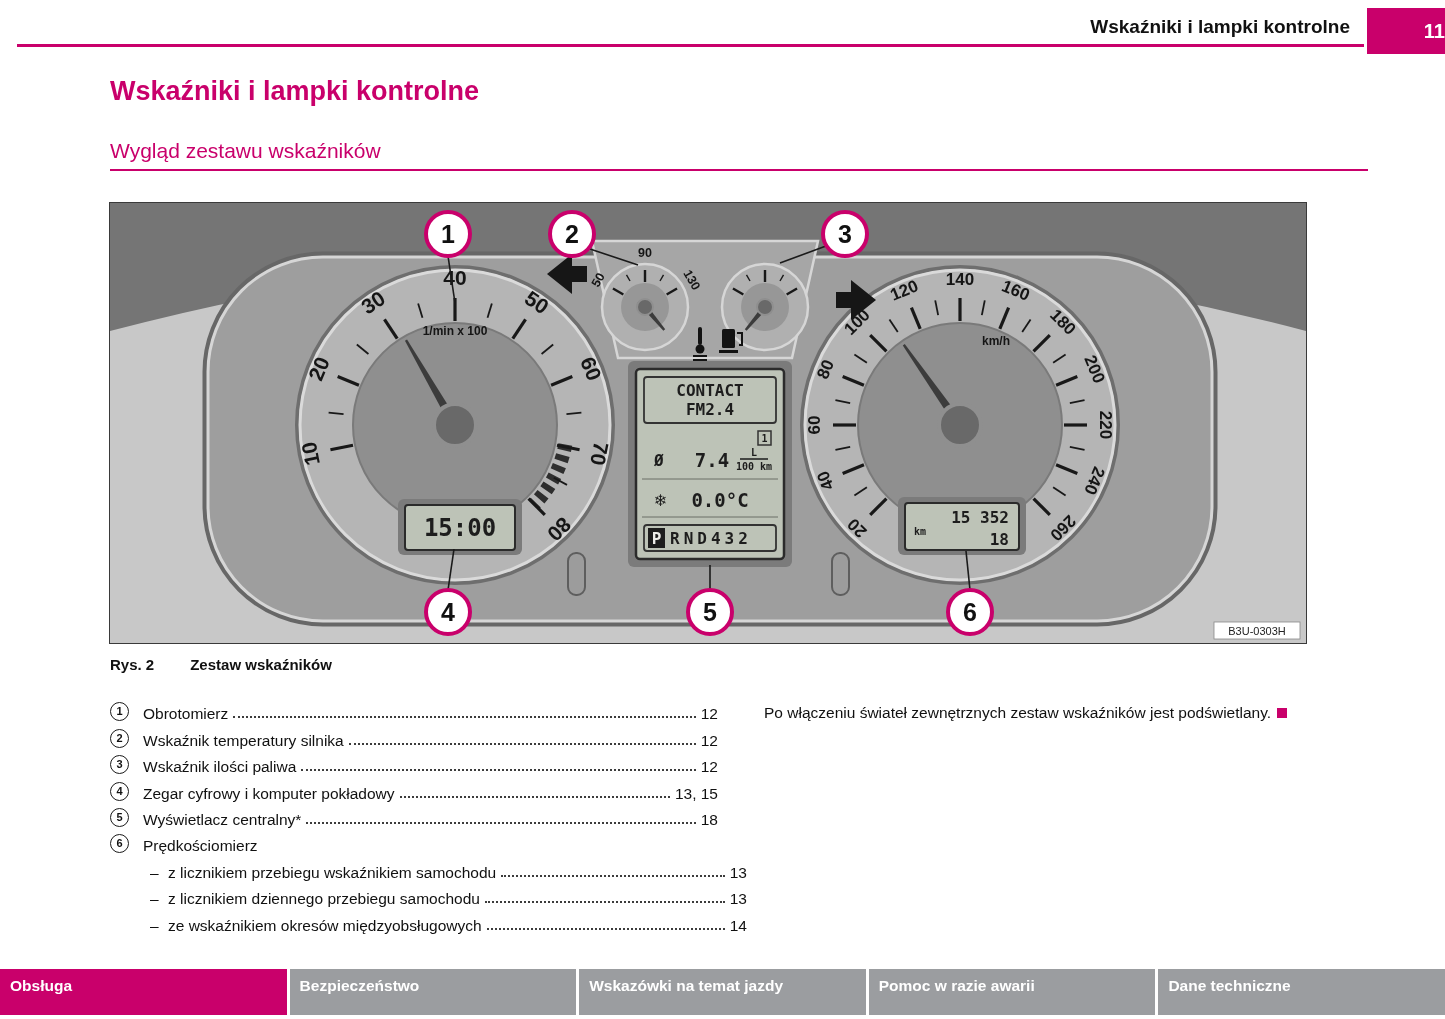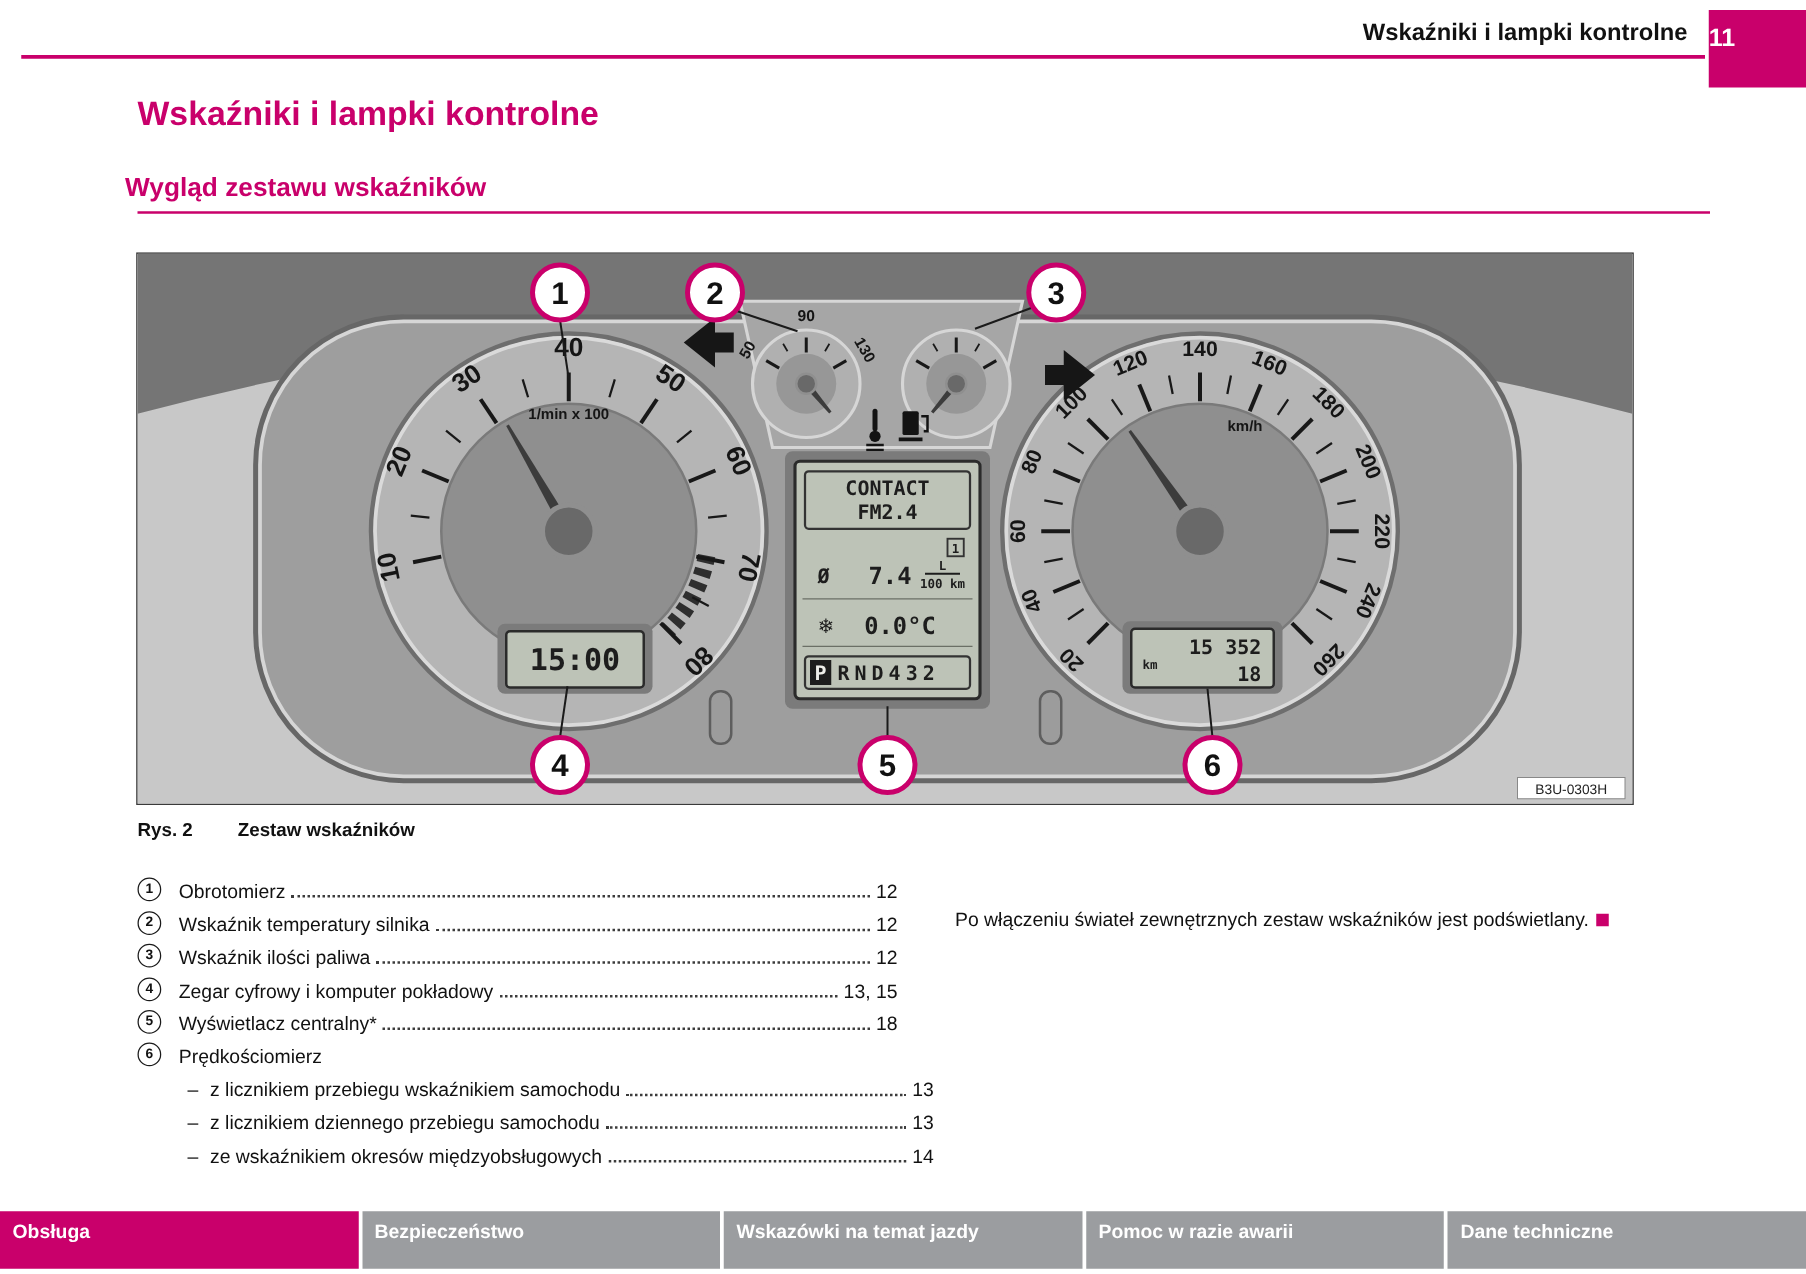--- a/index.html
+++ b/index.html
@@ -2,35 +2,35 @@
 <html style="--accent: #c9006b; --footer-gray: #9b9da0;"><head>
 <meta charset="utf-8">
 <style>
 :root{--accent:#c9006b;--footer-gray:#9b9da0;}
 *{box-sizing:border-box;}
 body{margin:0;background:#fff;}
 .page{position:relative;width:1445px;height:1019px;font-family:"Liberation Sans",sans-serif;color:#111;overflow:hidden;background:#fff;}
 .abs{position:absolute;}
 .header-title{top:16px;right:95px;font-size:19px;font-weight:bold;}
 .header-rule{left:17px;top:44px;width:1347px;height:2.5px;background:var(--accent);}
-.page-num{left:1367px;top:8px;width:78px;height:62px;background:var(--accent);color:#fff;font-size:20px;font-weight:bold;text-align:left;line-height:46px;}
+.page-num{left:1367px;top:8px;width:78px;height:46px;background:var(--accent);color:#fff;font-size:20px;font-weight:bold;text-align:right;line-height:46px;}
 .doc-title{left:110px;top:76px;font-size:27px;font-weight:bold;color:var(--accent);}
-.section-title{left:100px;top:139px;font-size:21px;font-weight:bold;color:var(--accent);}
+.section-title{left:110px;top:139px;font-size:21px;font-weight:normal;color:var(--accent);}
 .section-rule{left:110px;top:169px;width:1258px;height:2px;background:var(--accent);}
 .figure{left:109px;top:202px;width:1198px;height:442px;border:1px solid #3a3a3a;background:#c8c8c8;}
 .caption{left:110px;top:656px;display:flex;gap:36px;font-size:15px;font-weight:bold;}
 .toc{left:110px;top:697px;width:640px;font-size:15.5px;}
 .li{display:flex;align-items:flex-end;height:26.4px;width:608px;}
 .li .cnum{width:19px;height:19px;border:1.5px solid #1a1a1a;border-radius:50%;font-size:11px;font-weight:bold;text-align:center;line-height:16px;margin:0 14px 2px 0;flex:none;}
 .li .lbl{white-space:nowrap;}
 .li .leader{flex:1;border-bottom:2px dotted #3c3c3c;margin:0 5px 5px 5px;min-width:20px;}
 .li .pg{white-space:nowrap;}
 .li.sub{width:637px;padding-left:40px;}
 .li .dash{width:18px;flex:none;}
-.note{left:764px;top:703px;width:566px;font-size:15.5px;line-height:1.35;margin-top:24px;}
+.note{left:764px;top:703px;width:566px;font-size:15.5px;line-height:1.35;}
 .note .sq{display:inline-block;width:10px;height:10px;background:var(--accent);margin-left:6px;}
 .footer{left:0;top:969px;width:1445px;height:46px;display:flex;gap:3px;}
 .tab{flex:1;background:var(--footer-gray);color:#fff;font-weight:bold;font-size:15.5px;padding:8px 0 16px 10px;}
 .tab.active{background:var(--accent);}
 
 .gnum{font-family:"Liberation Sans",sans-serif;font-weight:bold;font-size:21px;fill:#151515;text-anchor:middle;}
 .gnum-sm{font-size:17px;}
 .gnum-xs{font-size:12.5px;}
 .glabel{font-family:"Liberation Sans",sans-serif;font-weight:bold;font-size:12px;fill:#151515;text-anchor:middle;}
 .lcd{font-family:"DejaVu Sans Mono",monospace;font-weight:bold;fill:#1d1d1d;}

